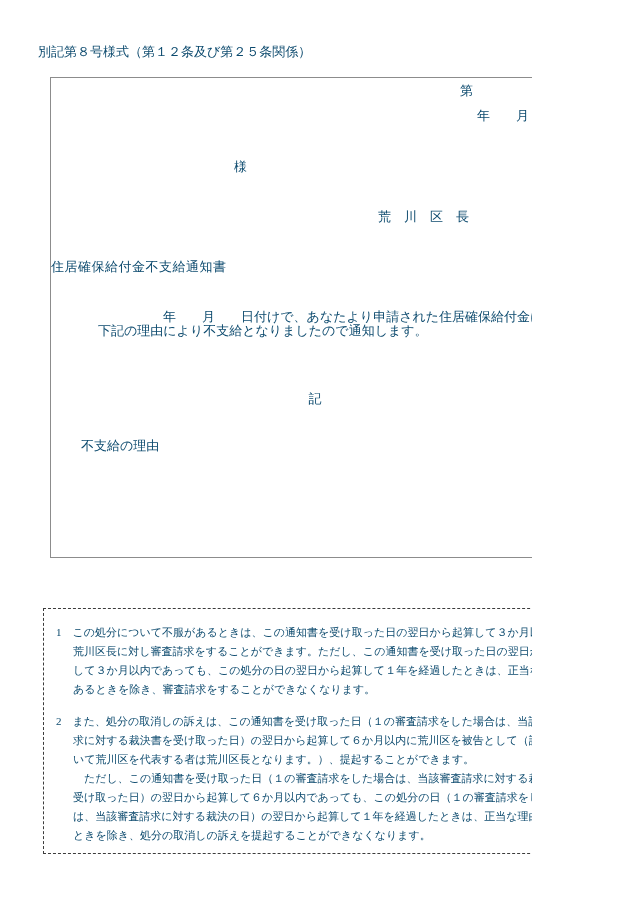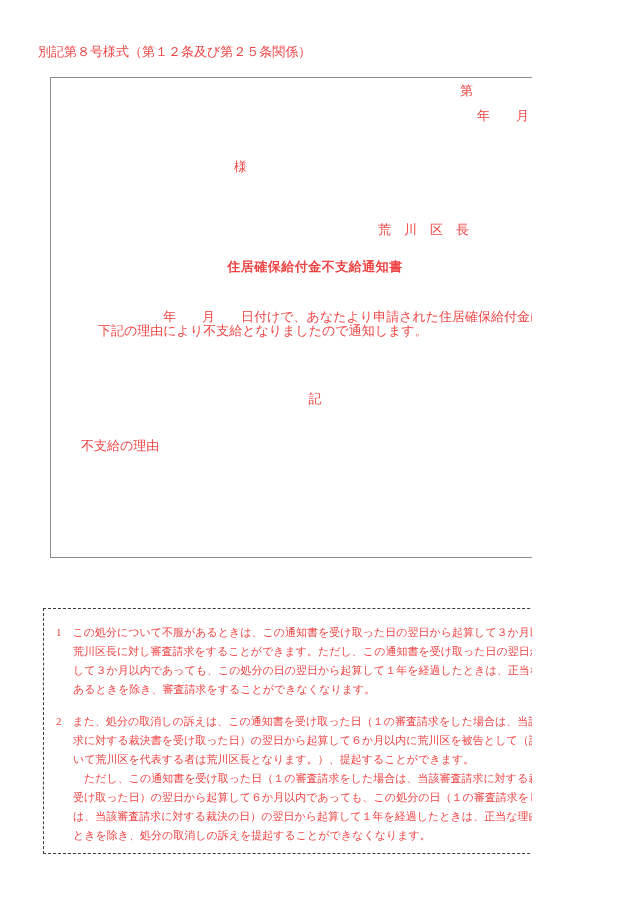--- a/index.html
+++ b/index.html
@@ -6,21 +6,21 @@
     margin: 0;
     padding: 0;
     background: #ffffff;
   }
   .page {
     position: relative;
     width: 532px;
     height: 903px;
     background: #ffffff;
     font-family: "Liberation Serif", "DejaVu Serif", serif;
-    color: #ef4444;
+    color: #0c4a6e;
     overflow: hidden;
   }
   .form-label {
     position: absolute;
     left: 38px;
     top: 45px;
     font-size: 13px;
     line-height: 14px;
     white-space: nowrap;
   }
@@ -36,30 +36,28 @@
   }
   .notice-box .line {
     position: absolute;
     font-size: 13px;
     line-height: 14px;
     white-space: pre;
   }
   .doc-number { top: 6px; right: 28px; }
   .date-line  { top: 31px; right: 11px; }
   .addressee  { top: 82px; left: 183px; font-size: 14px; }
-  .sender     { top: 145px; left: 327px; }
+  .sender     { top: 132px; left: 327px; }
   .doc-title  {
     top: 182px;
     left: 0;
     width: 100%;
-    text-align: center;
     font-size: 14px;
     letter-spacing: 0.5px;
     white-space: pre;
-    font-weight: bold;
   }
   .body-text {
     top: 232px;
     left: 15px;
     right: 15px;
     font-size: 13px;
     line-height: 28px;
     white-space: pre-line;
     margin-left: 32px;
   }

